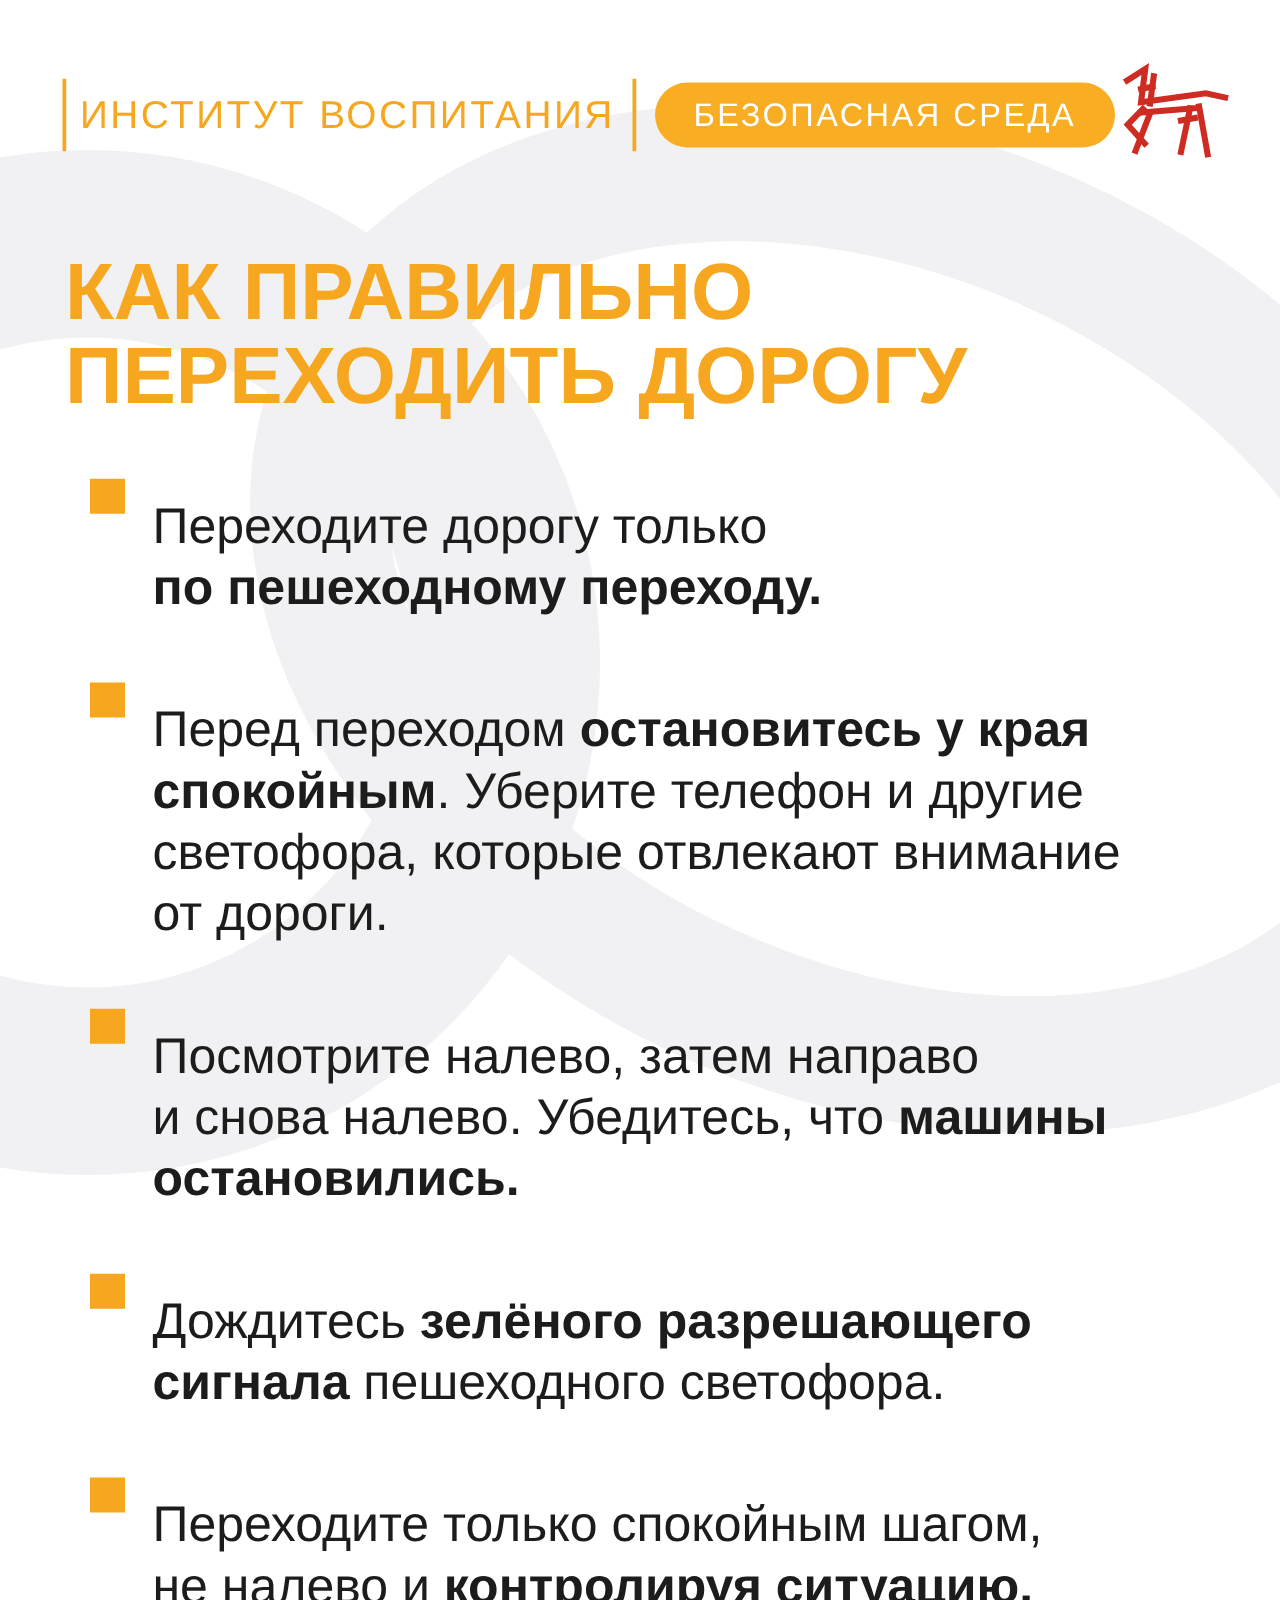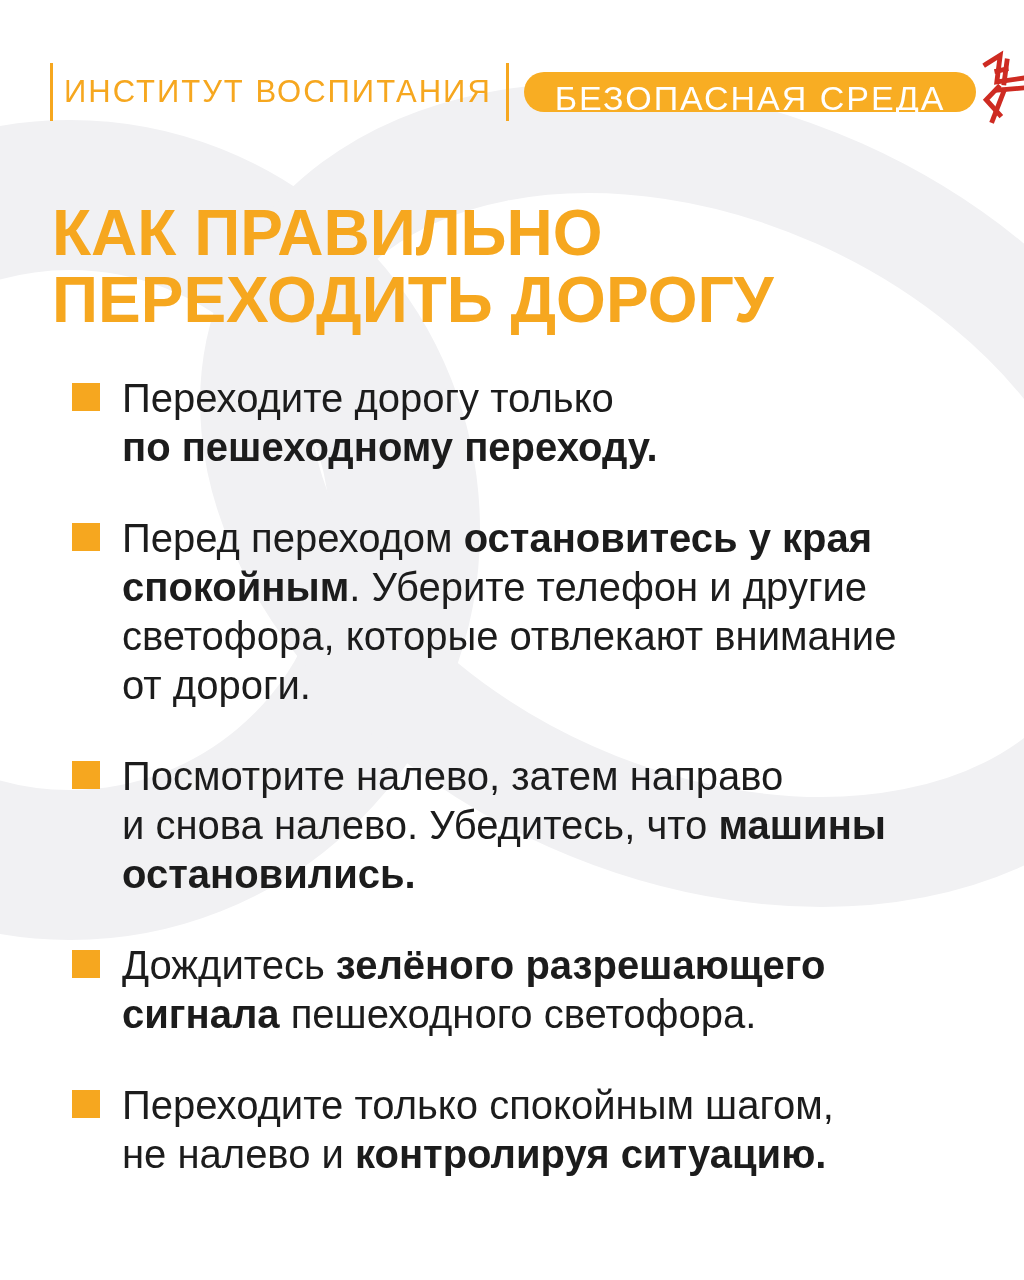--- a/index.html
+++ b/index.html
@@ -38,22 +38,22 @@
   .brand{
     color:var(--accent);
     font-size:31px;font-weight:400;
     letter-spacing:2px;white-space:nowrap;
     margin:0 14px 0 11px;
   }
   .badge{
     margin-left:15px;flex:none;
     background:var(--badge-bg);
     color:var(--badge-text);
-    font-size:34px;letter-spacing:2px;white-space:nowrap;
-    padding:0 31px;height:40px;line-height:53px;
+    font-size:26px;letter-spacing:2px;white-space:nowrap;
+    padding:0 31px;height:52px;line-height:53px;
     border-radius:28px;
   }
   .logo{margin-left:auto;flex:none;display:block;}
   .logo svg{display:block;width:92px;height:92px;}
   
   .title{
     margin:62px 40px 0 52px;
     color:var(--accent);
     font-size:64px;line-height:67px;font-weight:700;
     letter-spacing:0;
@@ -68,21 +68,21 @@
     margin-bottom:42px;
     color:var(--body-text);
     font-size:40px;line-height:49px;font-weight:400;
   }
   .rule .marker{
     flex:none;
     width:28px;height:28px;
     margin:9px 22px 0 0;
     background:var(--accent);
   }
-  .rule .rule-text{max-width:860px;}
+  .rule .rule-text{max-width:860px;margin-top:23px;}
   .rule b{font-weight:700;}
 </style>
 </head>
 <body>
 
 <div class="page">
 
   <svg class="watermark" viewBox="0 0 1024 1280" aria-hidden="true">
     <g fill="none" stroke="var(--watermark)">
       <circle cx="70" cy="530" r="335" stroke-width="150"></circle>

